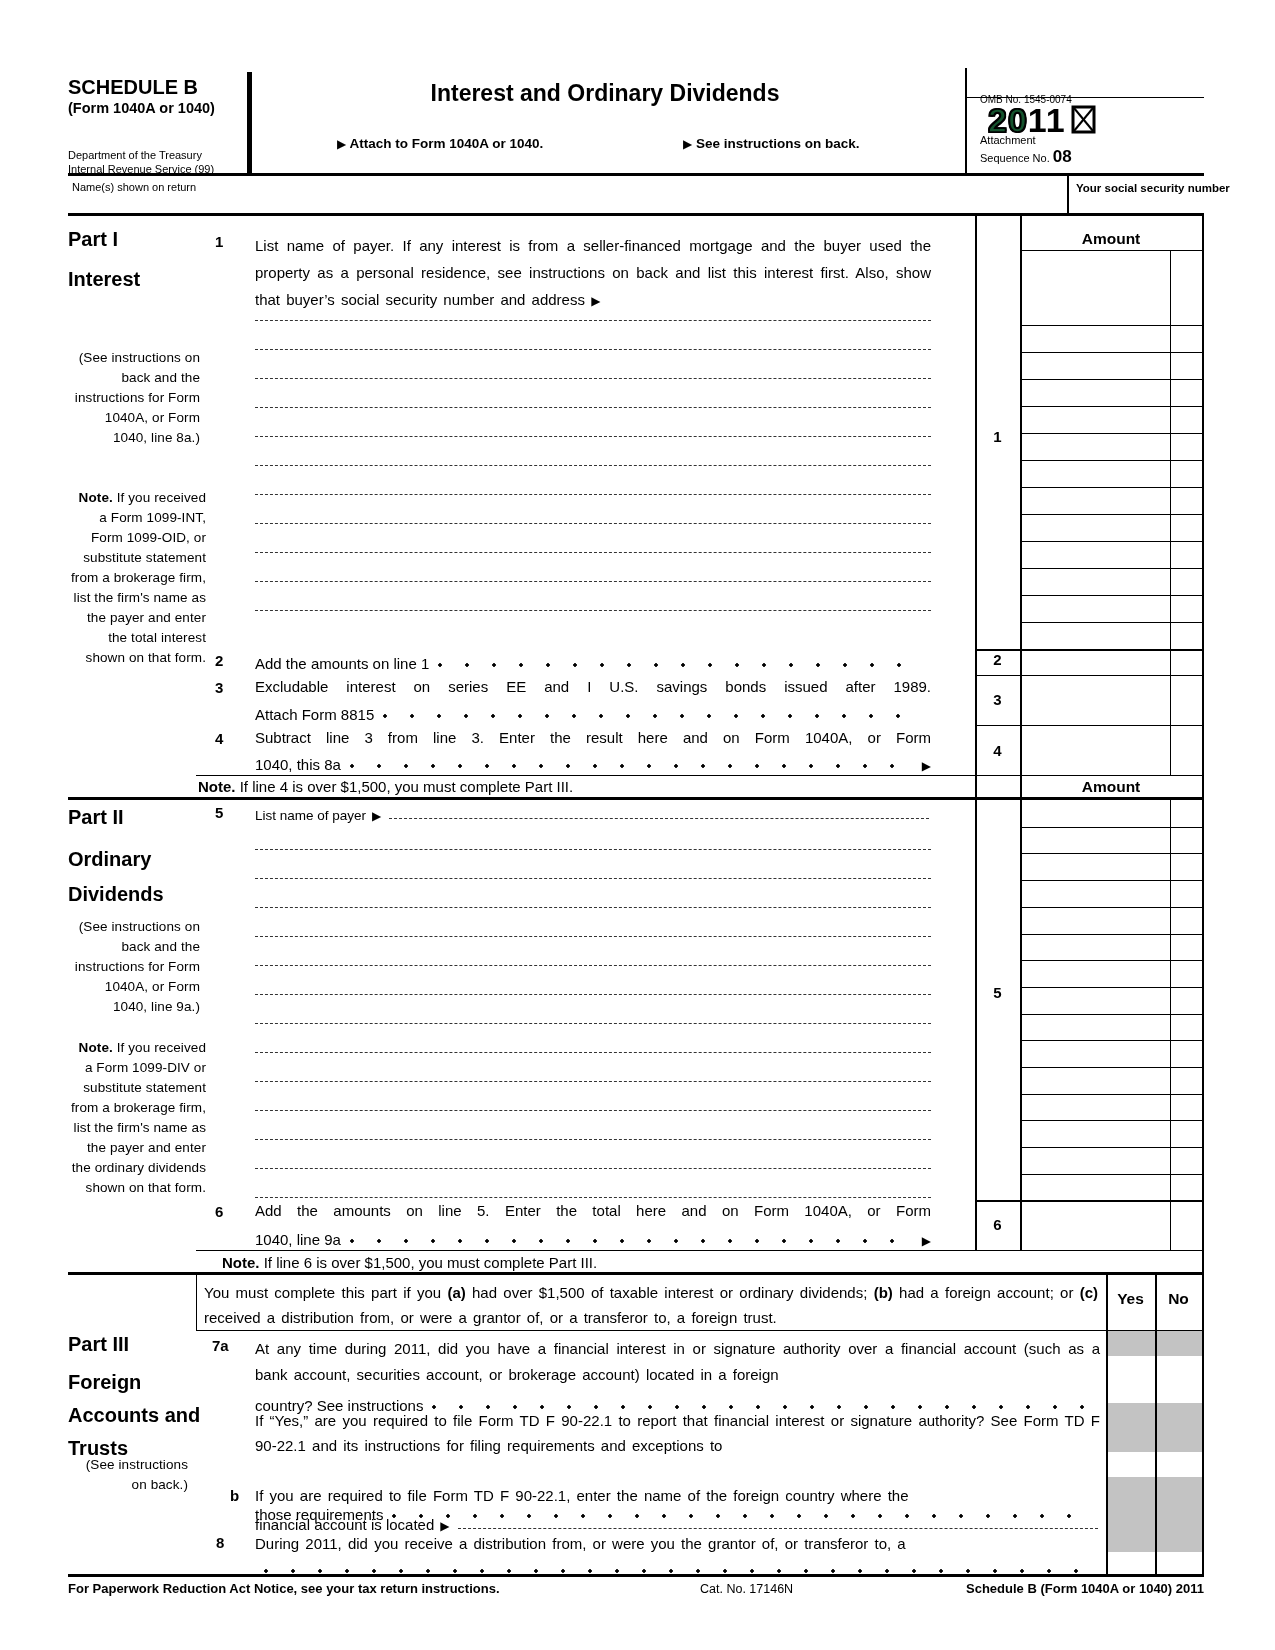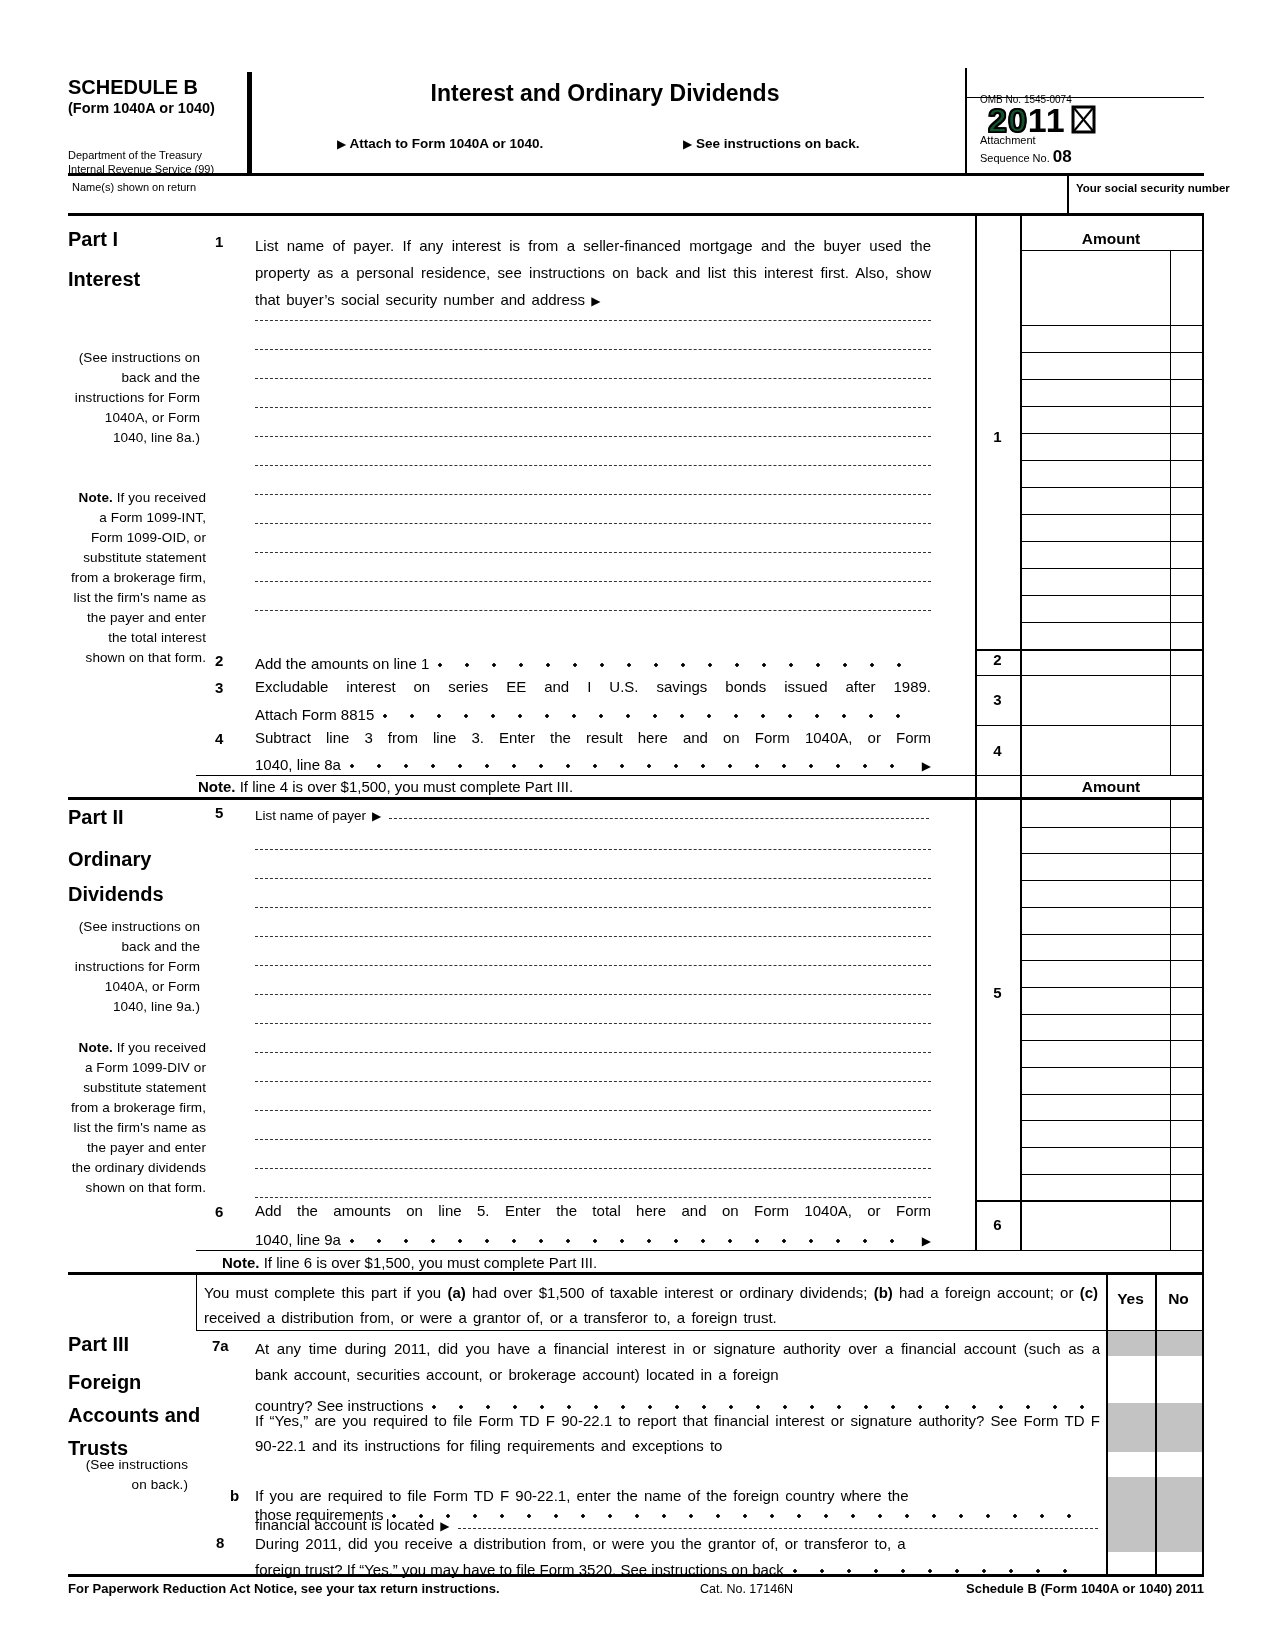--- a/index.html
+++ b/index.html
@@ -110,21 +110,21 @@
   <div class="abs jl" style="left:255px;top:678px;width:676px;">Excludable interest on series EE and I U.S. savings bonds issued after 1989.</div>
   <div class="abs fl" style="left:255px;top:701px;width:676px;height:22px;">
     <span class="t">Attach Form 8815</span>
     <span class="leader"></span>
   </div>
   <div class="cnum" style="left:975px;top:691px;">3</div>
 
   <div class="num" style="left:215px;top:730px;">4</div>
   <div class="abs jl" style="left:255px;top:729px;width:676px;">Subtract line 3 from line 3. Enter the result here and on Form 1040A, or Form</div>
   <div class="abs fl" style="left:255px;top:751px;width:676px;height:22px;">
-    <span class="t">1040, line 8a</span>
+    <span class="t">1040, this 8a</span>
     <span class="leader"></span>
     <span class="arr b">▶</span>
   </div>
   <div class="cnum" style="left:975px;top:742px;">4</div>
 
   <div class="abs" style="left:198px;top:778px;font-size:15px;white-space:nowrap;">
     <span class="b">Note.</span>
     <span>If line 4 is over $1,500, you must complete Part III.</span>
   </div>
   <div class="abs b" style="left:1020px;top:778px;width:182px;text-align:center;font-size:15.5px;">Amount</div>
@@ -202,21 +202,20 @@
       <span class="t">financial account is located</span>
       <span class="arr b" style="margin-left:6px;">▶</span>
       <span class="dleader"></span>
     </div>
   </div>
 
   <div class="num" style="left:216px;top:1534px;">8</div>
   <div class="abs" style="left:255px;top:1532px;width:845px;">
     <div class="q" style="line-height:23px;">During 2011, did you receive a distribution from, or were you the grantor of, or transferor to, a</div>
     <div class="fl" style="height:23px;">
-      <span class="t">foreign trust? If “Yes,” you may have to file Form 3520. See instructions on back</span>
       <span class="leader"></span>
     </div>
   </div>
   <div class="hit" style="left:1107px;top:1552px;width:47px;height:21px;"></div>
   <div class="hit" style="left:1156px;top:1552px;width:46px;height:21px;"></div>
 
   <div class="gl" style="left:68px;top:1574px;width:1136px;height:3px;"></div>
 
   <div class="abs b" style="left:68px;top:1581px;font-size:13px;">For Paperwork Reduction Act Notice, see your tax return instructions.</div>
   <div class="abs" style="left:700px;top:1582px;font-size:12.5px;">Cat. No. 17146N</div>

